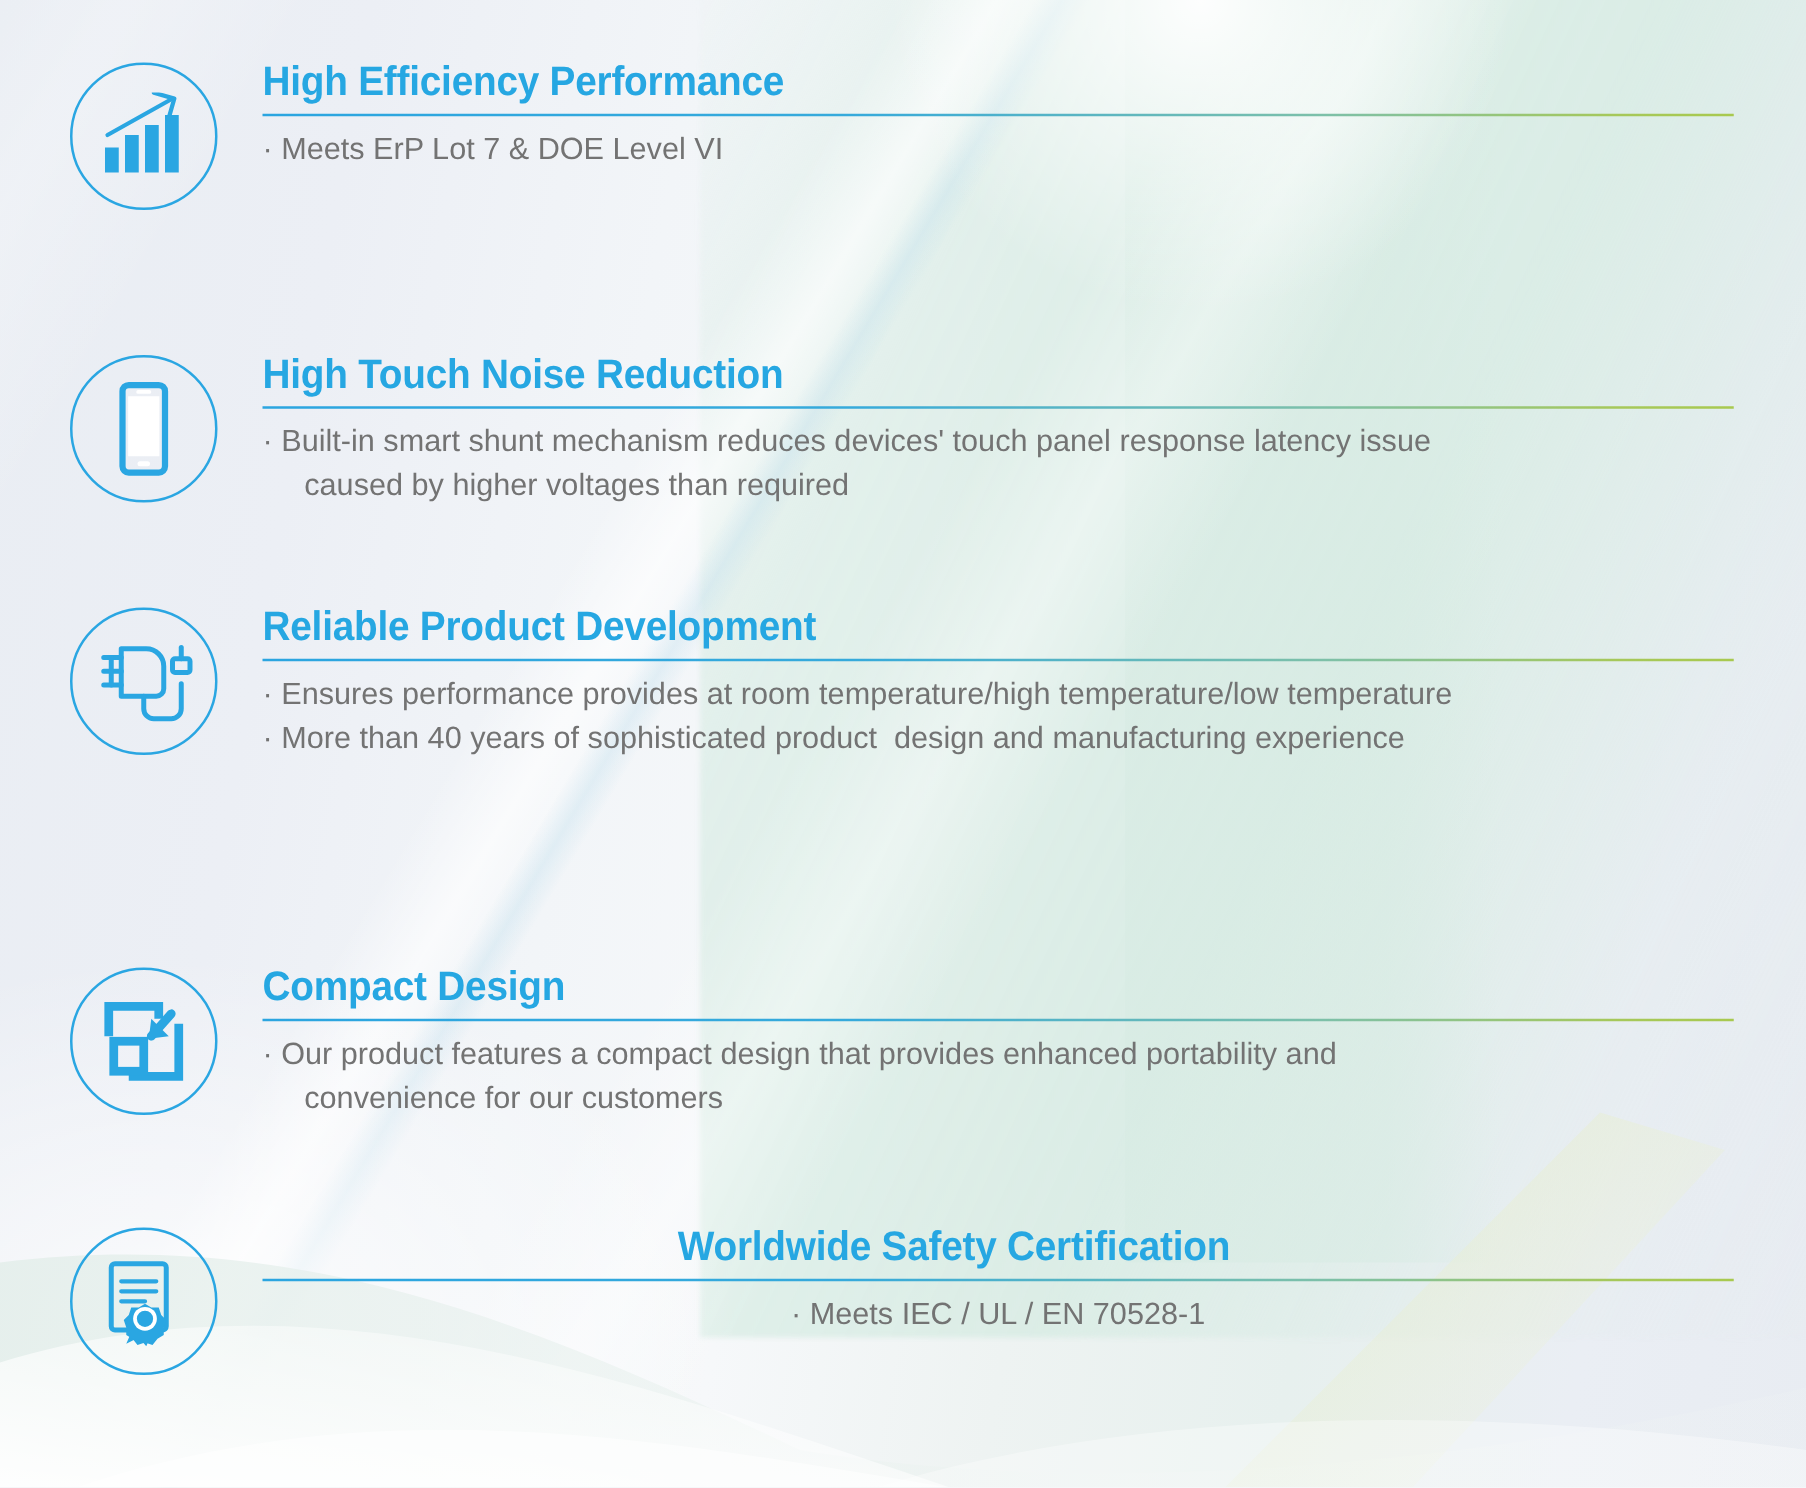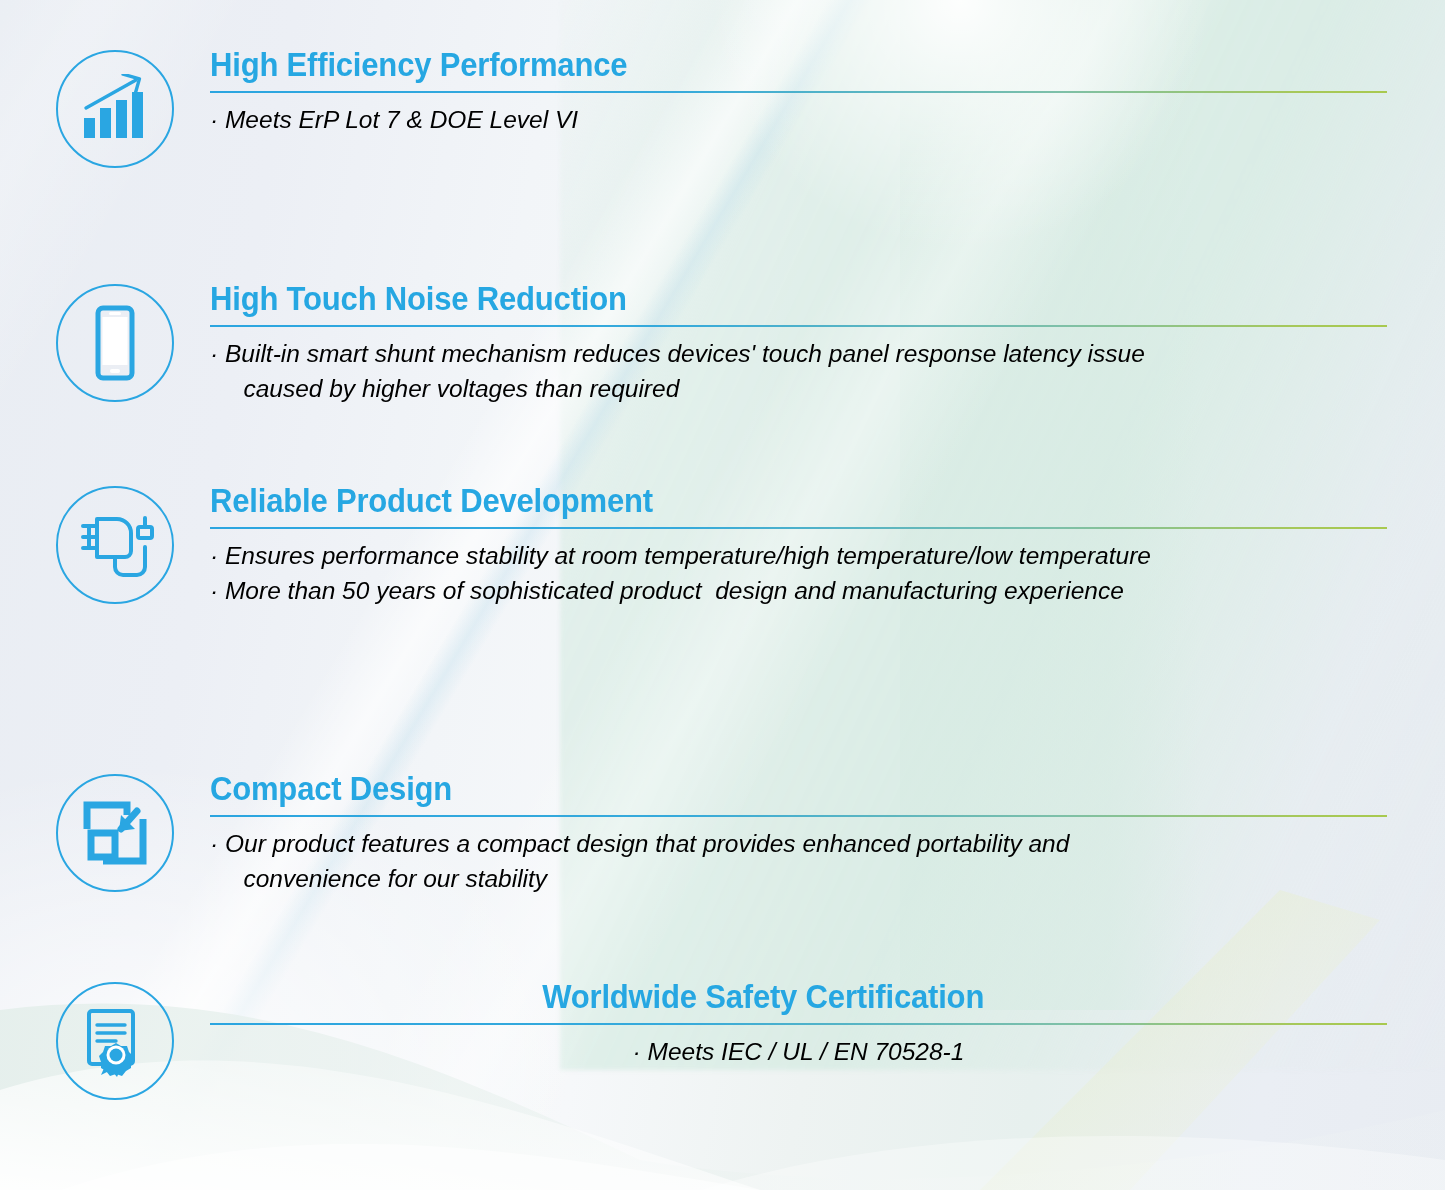--- a/index.html
+++ b/index.html
@@ -147,28 +147,27 @@
     width: 100%;
     background: linear-gradient(90deg, #2ba5e0 0%, #36aadb 40%, #7dc0a9 72%, #a6c85a 92%, #a8c94f 100%);
     margin-bottom: 9px;
   }
   .bullets {
     margin: 0;
     padding: 0;
     list-style: none;
   }
   .bullet {
-    color: #000000;
+    color: #737373;
     font-size: 24.5px;
     line-height: 1.43;
     white-space: pre-wrap;
     margin: 0;
     text-indent: -13px;
     padding-left: 13px;
-    font-style: italic;
   }
 
   
   #feature-0 { top: 48px; }
   #feature-1 { top: 282px; }
   #feature-2 { top: 484px; }
   #feature-3 { top: 772px; }
   #feature-4 { top: 980px; text-align: center; }
 </style>
 </head>
@@ -267,22 +266,22 @@
             <path d="M40 48 v10 a8 8 0 0 0 8 8 h14 a8 8 0 0 0 8 -8 v-20"></path>
             <rect x="63" y="18" width="14" height="11" rx="2" fill="none"></rect>
             <path d="M70 18 v-9"></path>
           </svg>
         </div>
       </div>
       <div class="feature-body">
         <div class="feature-title">Reliable Product Development</div>
         <div class="divider"></div>
         <div class="bullets">
-          <p class="bullet">· Ensures performance stability at room temperature/high temperature/low temperature</p>
-          <p class="bullet">· More than 50 years of sophisticated product  design and manufacturing experience</p>
+          <p class="bullet">· Ensures performance provides at room temperature/high temperature/low temperature</p>
+          <p class="bullet">· More than 40 years of sophisticated product  design and manufacturing experience</p>
         </div>
       </div>
     </div>
 
     <div class="feature" id="feature-3">
       <div class="icon-wrap">
         <div class="icon-circle">
           <svg width="68" height="68" viewBox="0 0 68 68" fill="none">
             <path d="M6 30 L6 6 L46 6 L46 16" stroke="#2aa6e2" stroke-width="7" fill="none"></path>
             <path d="M62 20 L62 62 L22 62" stroke="#2aa6e2" stroke-width="7" fill="none"></path>
@@ -290,21 +289,21 @@
             <path d="M56 12 L40 30" stroke="#2aa6e2" stroke-width="7" stroke-linecap="round"></path>
             <path d="M38 32 L40 16 L54 30 Z" fill="#2aa6e2"></path>
           </svg>
         </div>
       </div>
       <div class="feature-body">
         <div class="feature-title">Compact Design</div>
         <div class="divider"></div>
         <div class="bullets">
           <p class="bullet">· Our product features a compact design that provides enhanced portability and
-   convenience for our stability</p>
+   convenience for our customers</p>
         </div>
       </div>
     </div>
 
     <div class="feature" id="feature-4">
       <div class="icon-wrap">
         <div class="icon-circle">
           <svg width="66" height="72" viewBox="0 0 66 72" fill="none">
             <path d="M10 6 H48 a3 3 0 0 1 3 3 V56 a3 3 0 0 1 -3 3 H10 a3 3 0 0 1 -3 -3 V9 a3 3 0 0 1 3 -3 z" stroke="#2aa6e2" stroke-width="4" fill="none"></path>
             <path d="M15 20 H43 M15 28 H43 M15 36 H34" stroke="#2aa6e2" stroke-width="3.4" stroke-linecap="round"></path>

